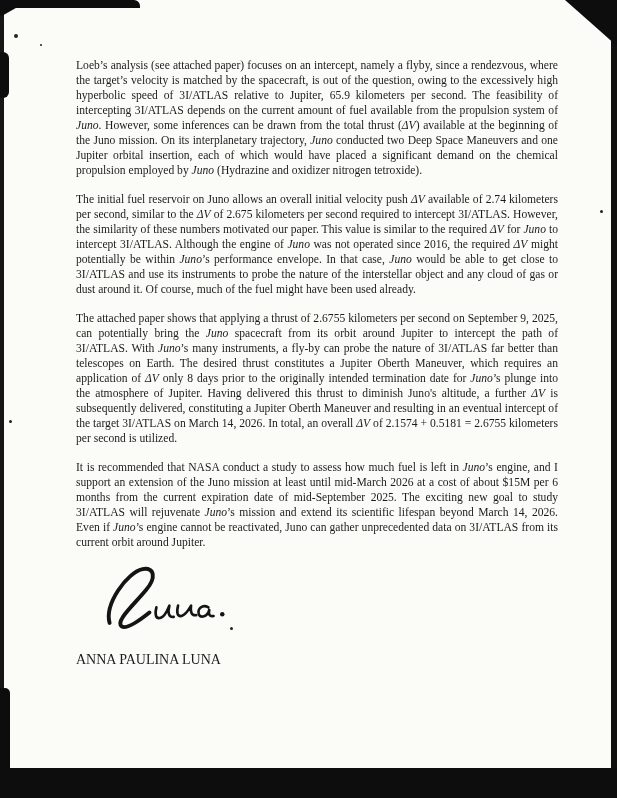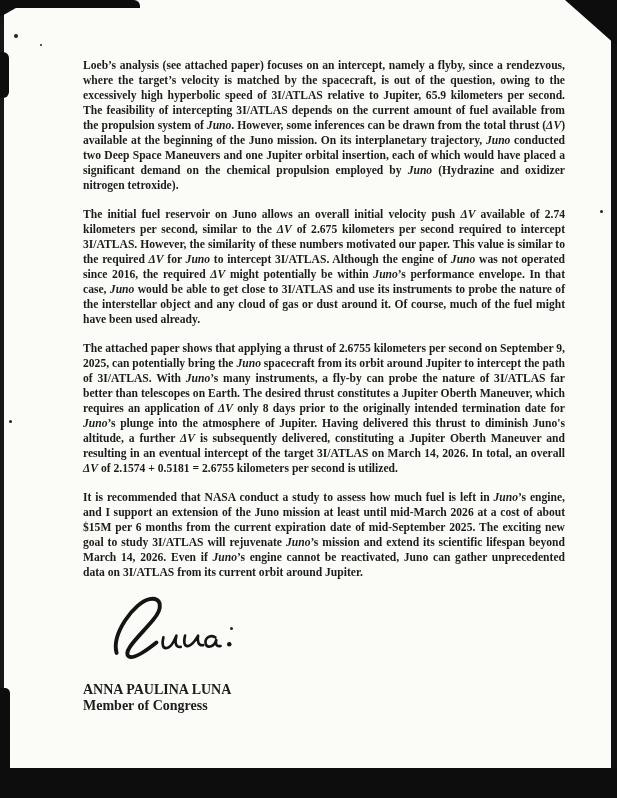--- a/index.html
+++ b/index.html
@@ -6,28 +6,27 @@
   .scan-page {
     position: relative;
     width: 617px;
     height: 798px;
     background: #fbfbf8;
     overflow: hidden;
     font-family: "Liberation Serif", serif;
   }
   .letter-body {
     position: absolute;
-    left: 83px;
+    left: 76px;
     top: 58px;
     width: 482px;
     color: #1c1c1c;
     font-size: 11.6px;
     line-height: 15px;
     text-align: justify;
-    font-weight: bold;
   }
   .letter-body p { margin: 0 0 14px 0; }
   .signature-wrap {
     margin: 6px 0 2px 14px;
     width: 190px;
     height: 78px;
   }
   .signature-wrap svg { display: block; }
   .signer {
     text-align: left;
@@ -70,21 +69,20 @@
         <path stroke-width="4.5" d="M 8,68 C 2,46 28,10 46,6 C 60,3 62,16 50,30 C 36,47 14,66 22,72 C 28,76 44,64 54,56"></path>
         <path stroke-width="3" d="M 62,50 C 60,58 61,64 67,62 C 73,60 75,52 77,48 C 75,56 76,62 82,61"></path>
         <path stroke-width="3" d="M 87,48 C 85,56 86,61 91,60 C 97,58 100,51 102,48 C 101,54 102,60 108,59"></path>
         <path stroke-width="3" d="M 122,50 C 115,46 109,52 111,58 C 113,63 121,61 123,53 C 122,58 123,61 128,60"></path>
         <circle cx="138" cy="58" r="2.6" fill="#141414" stroke="none"></circle>
       </svg>
     </div>
 
     <div class="signer">
       <div>ANNA PAULINA LUNA</div>
-      <div>Member of Congress</div>
     </div>
   </div>
 
   <div class="artifact edge-left"></div>
   <div class="artifact edge-right"></div>
   <div class="artifact corner-tl"></div>
   <div class="artifact corner-tr"></div>
   <div class="artifact blob-left-1"></div>
   <div class="artifact blob-left-2"></div>
   <div class="artifact bottom-bar"></div>

